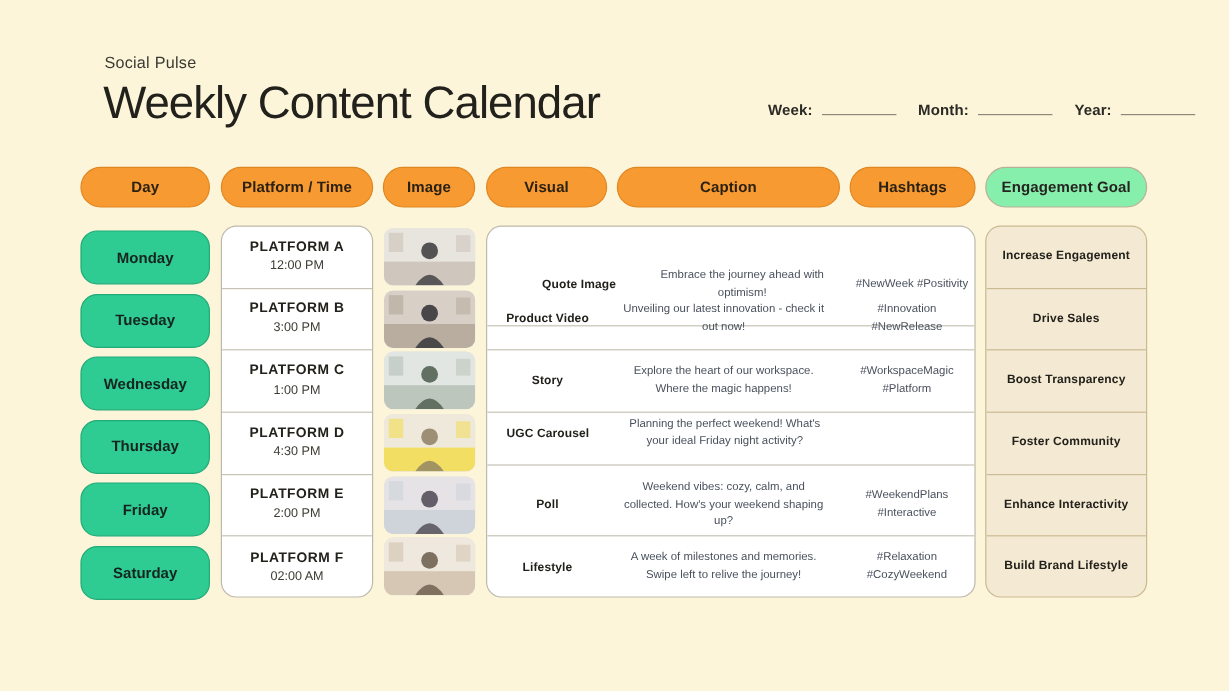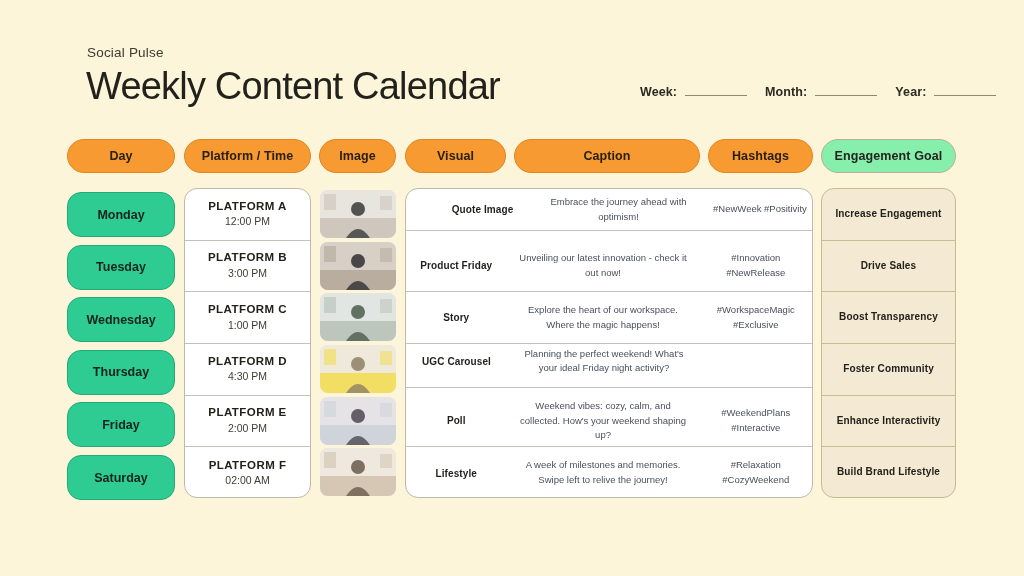--- a/index.html
+++ b/index.html
@@ -355,34 +355,34 @@
           <rect y="28" width="76" height="20" fill="#d6c7b4"></rect>
           <circle cx="38" cy="19" r="7" fill="#6a5a4a" opacity="0.85"></circle>
           <path d="M26 48 q12 -18 24 0 z" fill="#6a5a4a" opacity="0.8"></path>
           <rect x="4" y="4" width="12" height="16" fill="#d6c7b4" opacity="0.7"></rect>
           <rect x="60" y="6" width="12" height="14" fill="#d6c7b4" opacity="0.6"></rect>
         </svg>
       </div>
     </div>
 
   <div class="content-card" id="content-card">
-      <div class="content-row" style="top: 0px; height: 42px; padding-left: 30px;">
+      <div class="content-row" style="top: 15px; height: 68px; padding-left: 30px;">
         <div class="cell-visual">Quote Image</div>
         <div class="cell-caption">Embrace the journey ahead with optimism!</div>
         <div class="cell-hashtags">#NewWeek #Positivity</div>
       </div>
       <div class="content-row" style="top: 51.6667px; height: 51.6667px;">
-        <div class="cell-visual">Product Friday</div>
+        <div class="cell-visual">Product Video</div>
         <div class="cell-caption">Unveiling our latest innovation - check it out now!</div>
         <div class="cell-hashtags">#Innovation #NewRelease</div>
       </div>
       <div class="content-row" style="top: 103.333px; height: 51.6667px;">
         <div class="cell-visual">Story</div>
         <div class="cell-caption">Explore the heart of our workspace. Where the magic happens!</div>
-        <div class="cell-hashtags">#WorkspaceMagic #Exclusive</div>
+        <div class="cell-hashtags">#WorkspaceMagic #Platform</div>
       </div>
       <div class="content-row" style="top: 147px; height: 51.6667px;">
         <div class="cell-visual">UGC Carousel</div>
         <div class="cell-caption">Planning the perfect weekend! What's your ideal Friday night activity?</div>
       </div>
       <div class="content-row" style="top: 206.667px; height: 51.6667px;">
         <div class="cell-visual">Poll</div>
         <div class="cell-caption">Weekend vibes: cozy, calm, and collected. How's your weekend shaping up?</div>
         <div class="cell-hashtags">#WeekendPlans #Interactive</div>
       </div>

